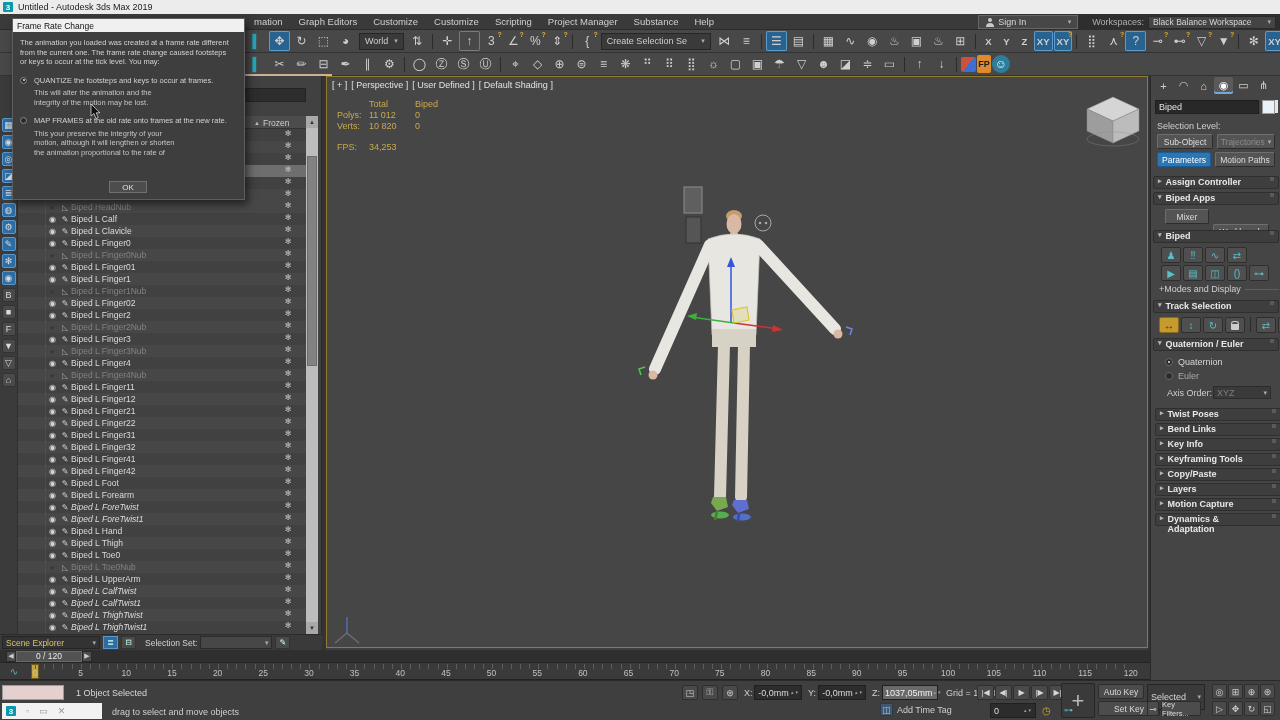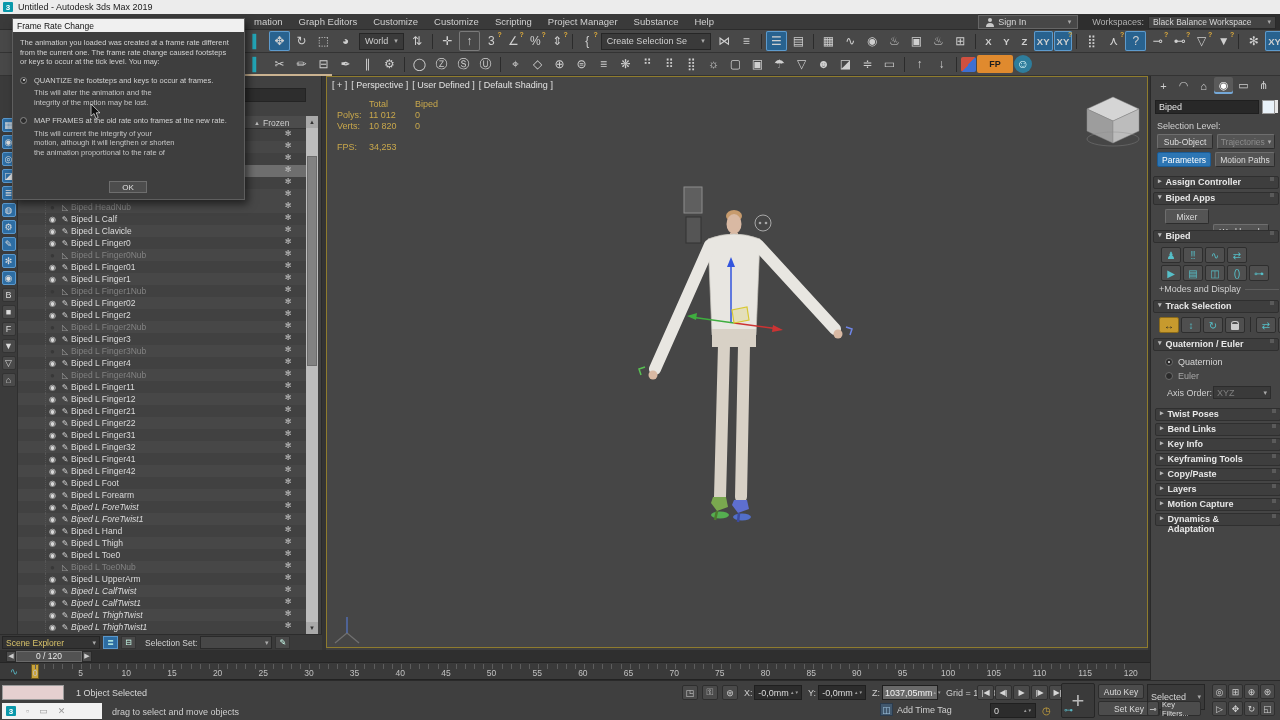--- a/index.html
+++ b/index.html
@@ -26,21 +26,21 @@
   .ws-dd{display:flex;align-items:center;gap:4px;background:#444;border:1px solid #2a2a2a;height:13px;padding:0 4px;width:128px;font-size:8.5px}
 
   
   .toolbar{left:0;width:1280px;height:23px;background:#484848;border-bottom:1px solid #333;display:flex;align-items:center;gap:1px;padding-left:247px}
   #toolbar1{top:30px}#toolbar2{top:53px;padding-left:247px}
   .tbtn{position:relative;width:21px;height:20px;display:flex;align-items:center;justify-content:center;color:#cfcfcf;font-size:12px;flex:0 0 auto}
   .tbtn.txt{width:auto;min-width:17px;padding:0 3px;font-size:9.5px;font-weight:bold}
   .tbtn.on{background:#28628f;box-shadow:inset 0 0 0 1px #5e9bcd;border-radius:2px}
   .tbtn.fr{box-shadow:inset 0 0 0 1px #7a7a7a;border-radius:2px}
   .tbtn.q::after{content:"?";position:absolute;top:0;right:0;font-size:7px;color:#dcaa3c;font-weight:bold}
-  .tbtn.fp{background:#e08a2e;color:#1d1d1d;font-weight:bold;font-size:9px;border-radius:2px;width:36px;height:18px}
+  .tbtn.fp{background:#e08a2e;color:#1d1d1d;font-weight:bold;font-size:9px;border-radius:2px;width:14px;height:18px}
   .tbtn.po{background:#2e7d9c;border-radius:50%;width:18px;height:18px;color:#e6ffff}
   .tbtn.pin{background:linear-gradient(135deg,#d05040 50%,#3f6fd0 50%);width:15px;height:15px;border-radius:2px}
   .div{width:1px;height:15px;background:#2b2b2b;margin:0 3px;flex:0 0 auto}
   .grip{color:#23a7b8;font-size:13px}
   .dd{height:17px;background:#3a3a3a;border:1px solid #262626;display:flex;align-items:center;gap:6px;padding:0 5px;font-size:9px;color:#cfcfcf;flex:0 0 auto;margin:0 2px}
   #ribbonstrip{left:245px;top:74px;width:87px;height:3px;background:#cbb391}
 
   
   #explorer{left:0;top:76px;width:322px;height:574px;background:#414141;border-right:1px solid #2a2a2a}
   #exp-strip{position:absolute;left:0;top:0;width:18px;height:574px;background:#3b3b3b;border-right:1px solid #2f2f2f;padding-top:39px}
@@ -1285,21 +1285,21 @@
               <div>integrity of the motion may be lost.</div>
             </div>
         </div>
       </div>
       <div class="dlg-opt">
         <span class="dradio"></span>
         <div class="txt">
           <div>MAP FRAMES at the old rate onto frames at the new rate.</div>
           <div class="optdetail">
 
-          <div>This will current the integrity of your</div>
+          <div>This your preserve the integrity of your</div>
               <div>motion, although it will lengthen or shorten</div>
               <div>the animation proportional to the rate of</div>
             </div>
         </div>
       </div>
     </div>
     <div id="dlg-ok">
         <span>OK</span>
       </div>
   </div>

